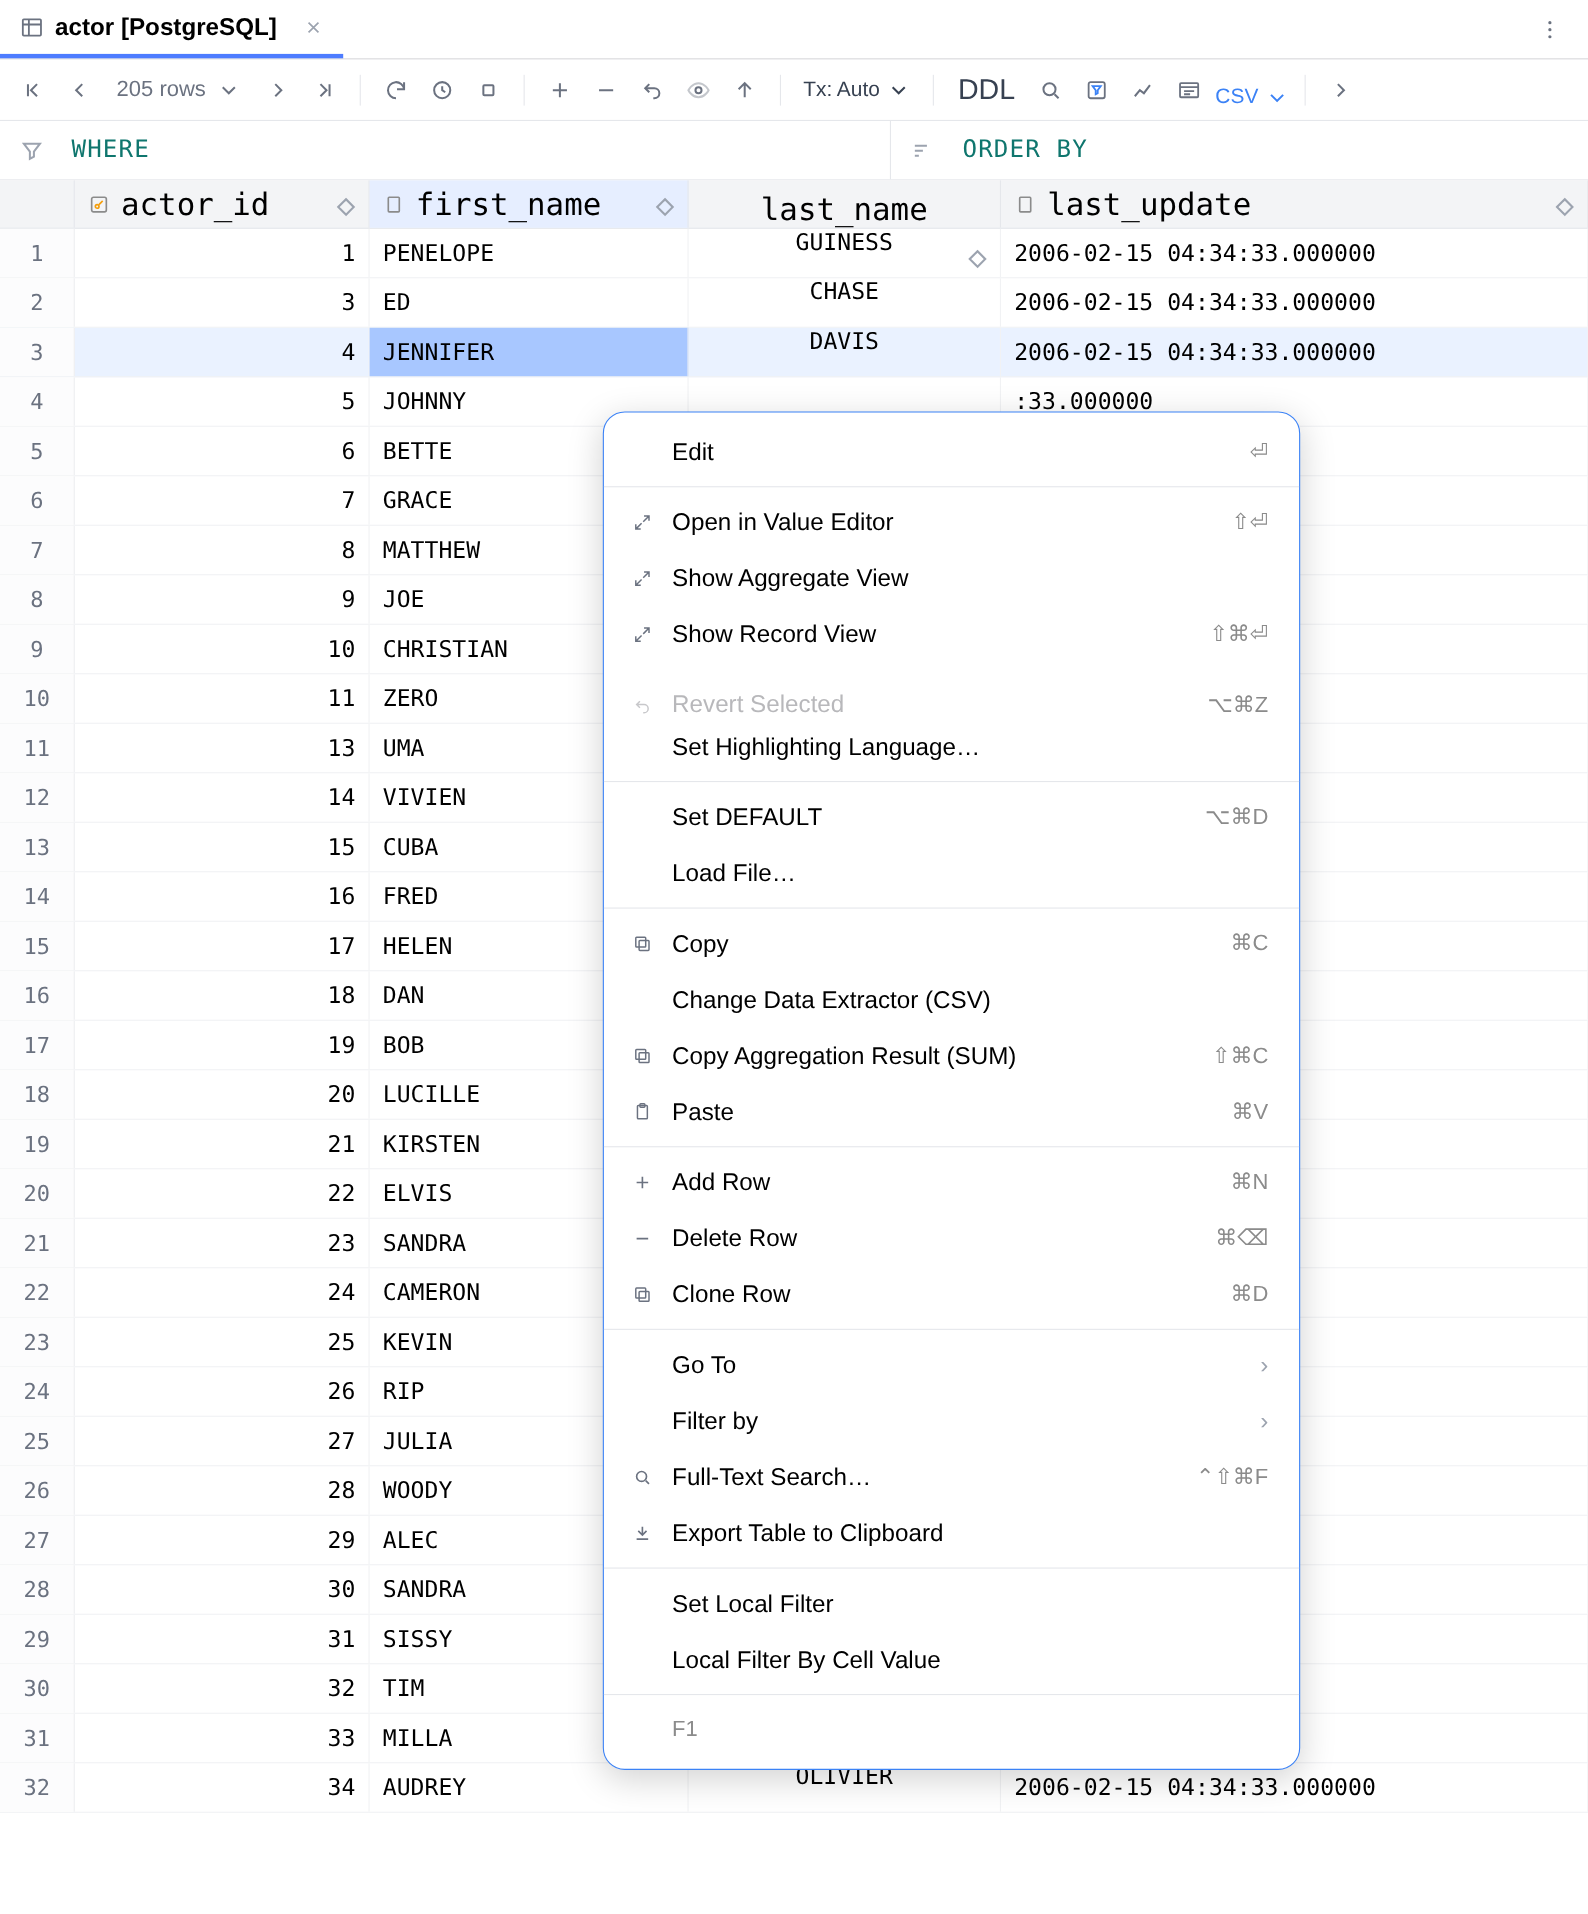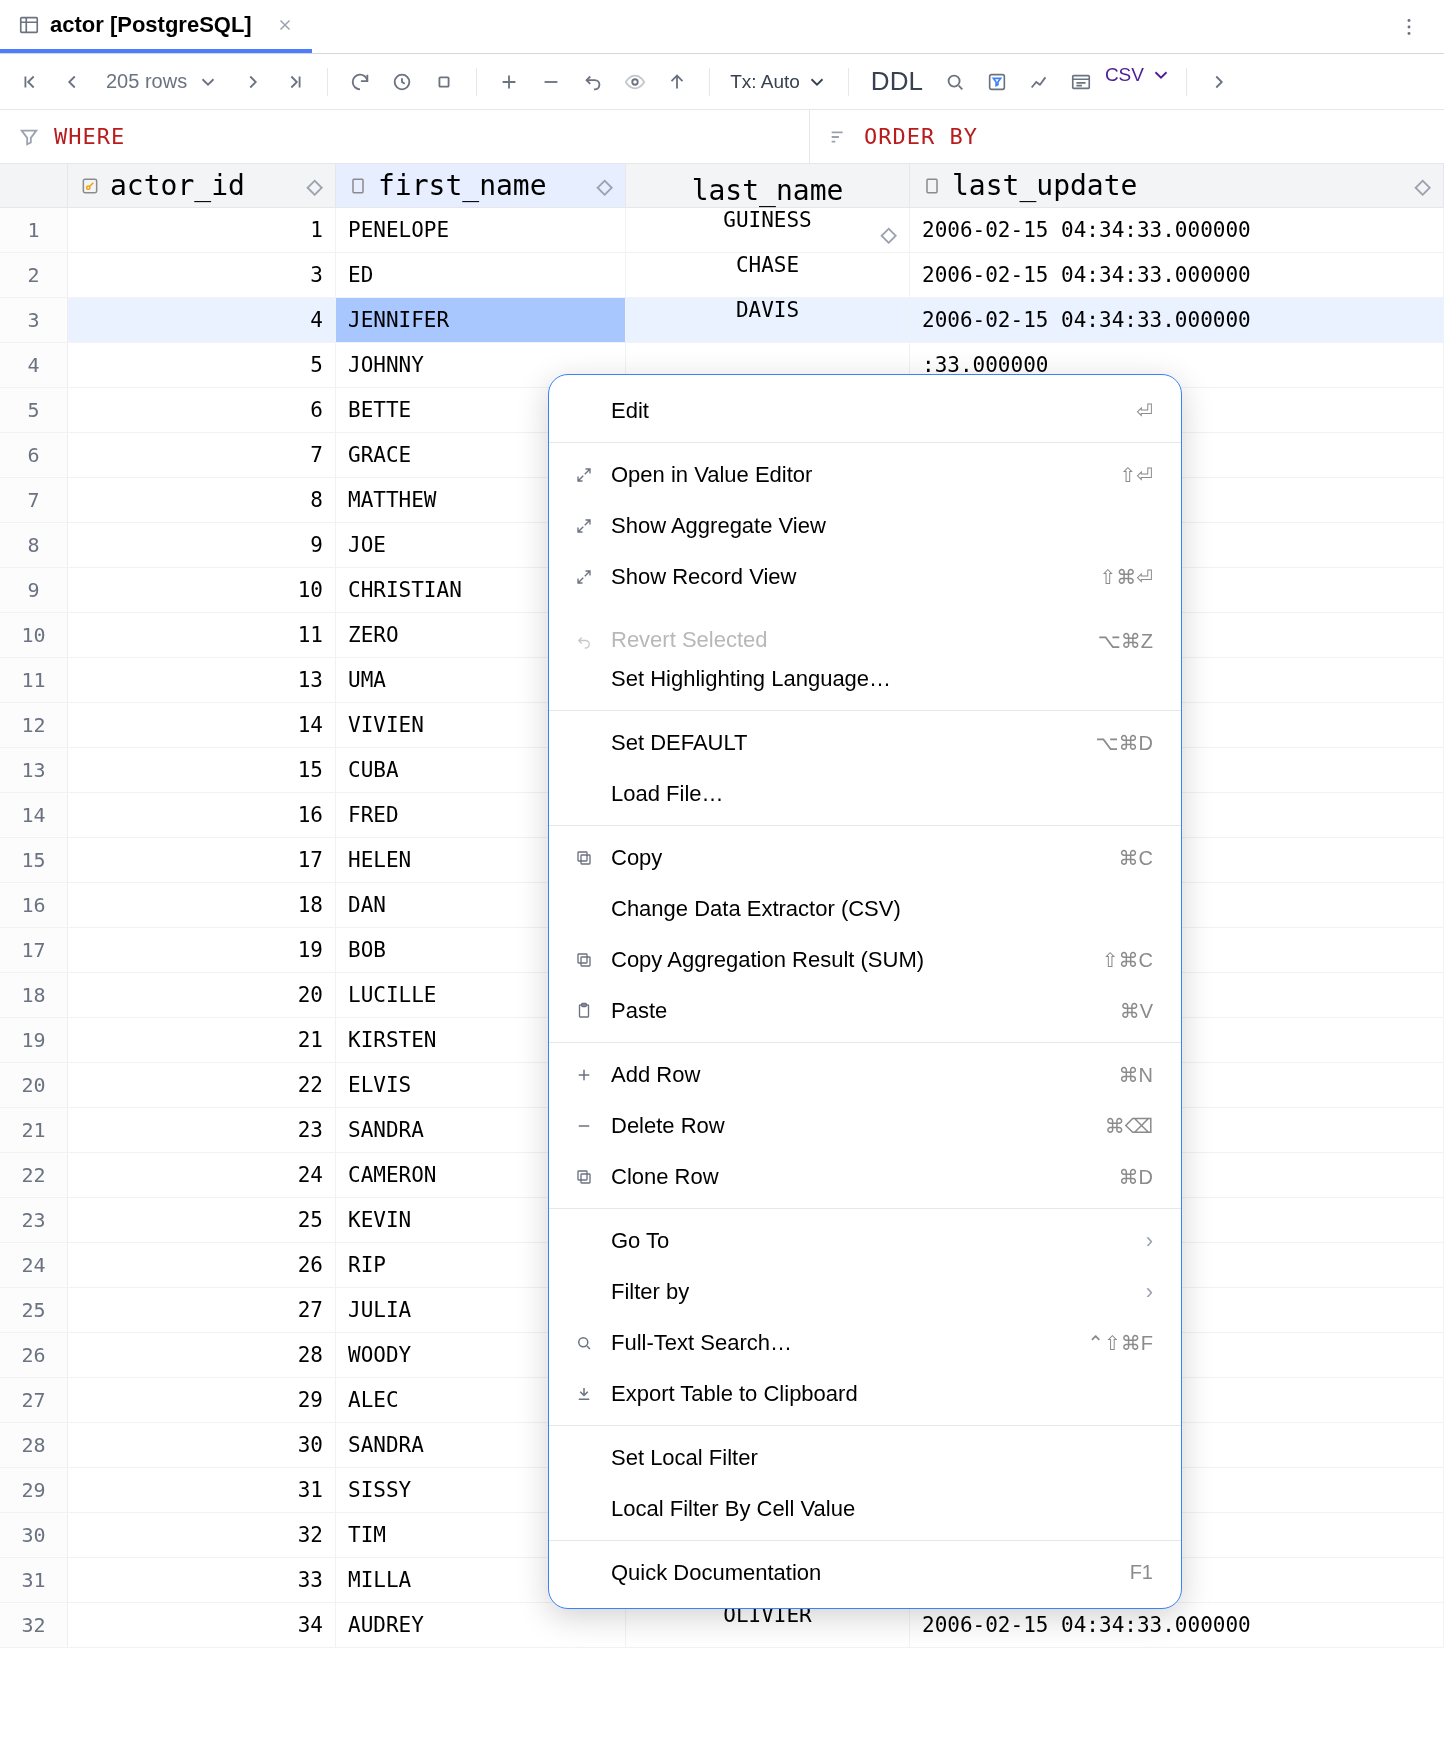--- a/index.html
+++ b/index.html
@@ -60,34 +60,34 @@
     height: 36px;
     color: #6b7280;
     border-radius: 6px;
     cursor: pointer;
   }
   .tb-btn svg { width: 22px; height: 22px; }
   .tb-sep { width: 1px; height: 28px; background: #e5e7eb; margin: 0 8px; }
   .rows-btn { display: flex; align-items: center; gap: 10px; padding: 0 10px; text-align: center; }
   .tx-btn { display: flex; align-items: center; gap: 6px; padding: 0 6px; font-size: 19px; color:#374151;}
   .ddl-btn { color:#374151; font-size:26px; padding:0 8px; }
-  .csv-btn { display:flex; align-items:flex-start; gap:6px; color:#4c1d95; font-size:19px; }
+  .csv-btn { display:flex; align-items:flex-end; gap:6px; color:#3b82f6; font-size:19px; }
 
   
   .filterbar {
     display: flex;
     height: 54px;
     border-bottom: 1px solid #e5e7eb;
   }
   .filterbar .half {
     display: flex;
     align-items: center;
-    gap: 14px;
+    gap: 25px;
     padding: 0 18px;
-    color: #b91c1c;
+    color: #0f766e;
     font-family: "SF Mono", Menlo, Consolas, monospace;
     font-size: 22px;
     letter-spacing: 1px;
   }
   .filterbar .half:first-child { width: 810px; border-right: 1px solid #e5e7eb; }
 
   
   .grid { display:flex; flex-direction:column; }
   .header-row {
     display:flex;
@@ -741,16 +741,15 @@
       <span class="mi-spacer"></span>
       <span class="mi-label">Set Local Filter</span>
     </div>
   <div class="menu-item">
       <span class="mi-spacer"></span>
       <span class="mi-label">Local Filter By Cell Value</span>
     </div>
   <div class="menu-sep"></div>
   <div class="menu-item">
       <span class="mi-spacer"></span>
-      <span class="mi-label">Quick Documentation</span>
       <span class="mi-short">F1</span>
     </div>
 </div>
 
 </body></html>

